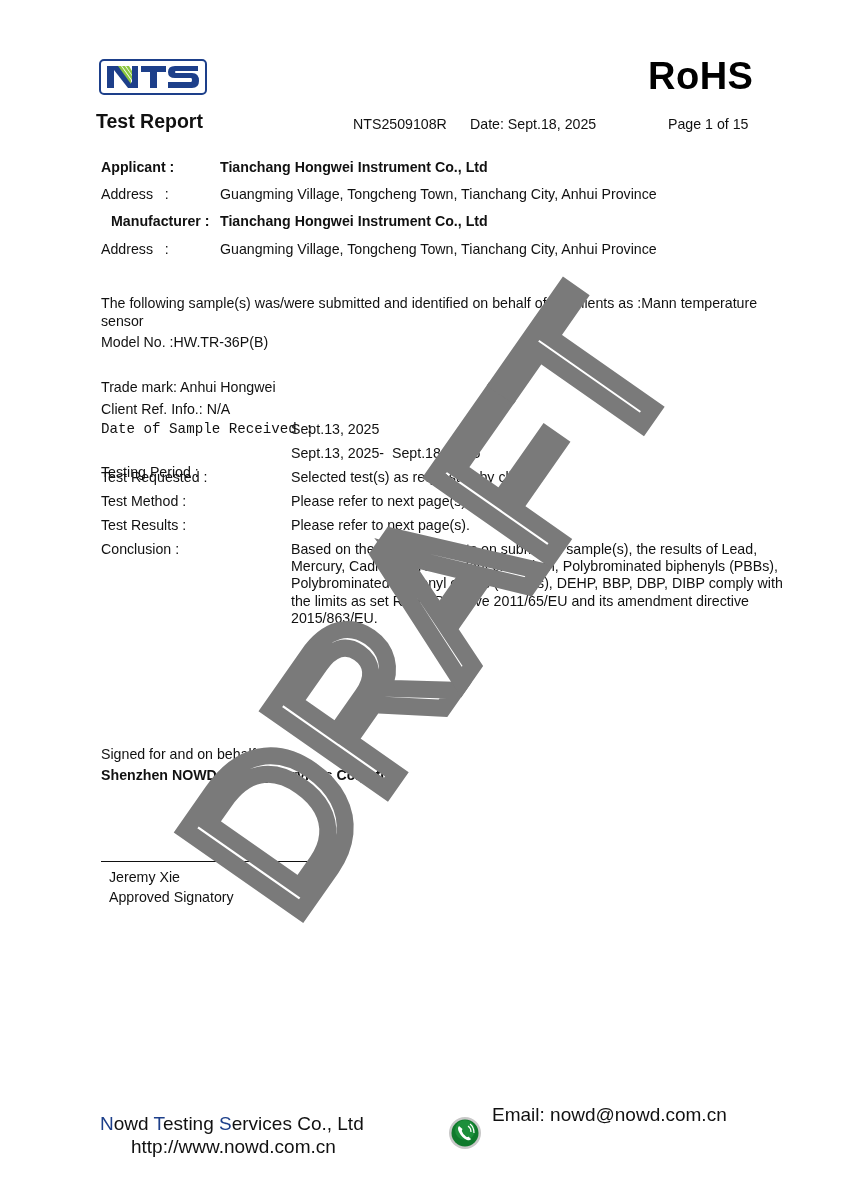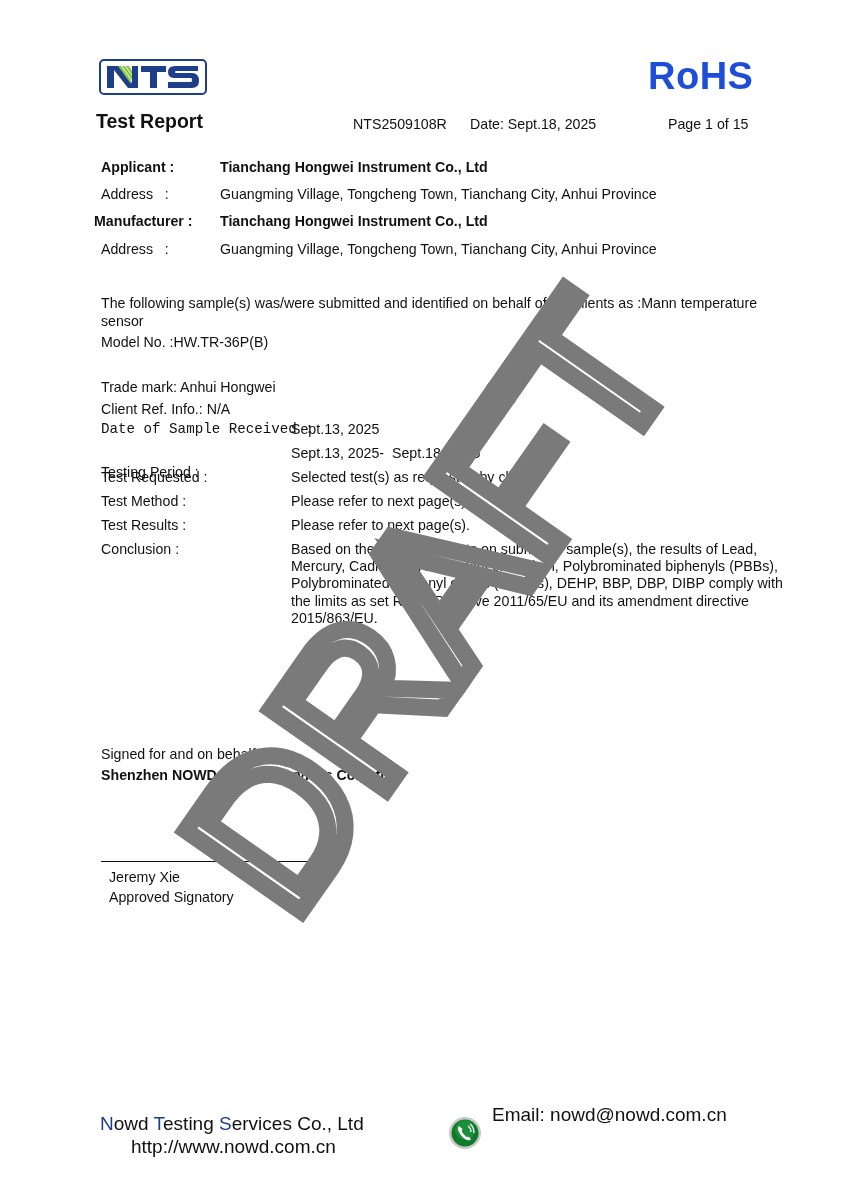--- a/index.html
+++ b/index.html
@@ -3,21 +3,21 @@
 <meta charset="utf-8">
 <style>
   html, body { margin: 0; padding: 0; background: #ffffff; }
   body { width: 850px; height: 1202px; position: relative; overflow: hidden;
          font-family: "Liberation Sans", sans-serif; color: #111; }
   .abs { position: absolute; }
   .logo { left: 99px; top: 59px; width: 108px; height: 36px; border: 2px solid #1d3f8a;
           border-radius: 5px; box-sizing: border-box; background: #fff; }
   .logo svg { display: block; }
   .report-title { left: 96px; top: 110px; font-size: 19.5px; font-weight: bold; }
-  .rohs { left: 648px; top: 55px; font-size: 38px; font-weight: bold; color: #1d4ed8; letter-spacing: 0.5px; }
+  .rohs { left: 648px; top: 55px; font-size: 38px; font-weight: bold; color: #000000; letter-spacing: 0.5px; }
   .hdr { top: 116px; font-size: 14.2px; }
   .row { font-size: 14.2px; }
   .bold { font-weight: bold; }
   .conclusion { left: 291px; top: 541px; width: 515px; font-size: 14.2px; line-height: 17.2px; }
   .sigline { left: 101px; top: 861px; width: 206px; height: 0; border-top: 1.5px solid #111; }
   .footer-left { left: 100px; top: 1103px; font-size: 19px; margin-top: 10px; }
   .footer-left .url { display: block; margin-left: 31px; margin-top: 1px; }
   .blue { color: #1d3f8a; }
   .footer-right { left: 492px; top: 1103px; font-size: 19px; line-height: 23px; }
   .phone-icon { left: 448px; top: 1116px; width: 34px; height: 34px; }
@@ -46,21 +46,21 @@
 <div class="abs rohs">RoHS</div>
 
 <div class="abs hdr" style="left:333px;margin-left:20px;">NTS2509108R</div>
 <div class="abs hdr" style="left:470px;">Date: Sept.18, 2025</div>
 <div class="abs hdr" style="left:668px;">Page 1 of 15</div>
 
 <div class="abs row bold" style="left:101px; top:159px;">Applicant :</div>
 <div class="abs row bold" style="left:220px; top:159px;">Tianchang Hongwei Instrument Co., Ltd</div>
 <div class="abs row" style="left:101px; top:186px; white-space:pre;">Address   :</div>
 <div class="abs row" style="left:220px; top:186px;">Guangming Village, Tongcheng Town, Tianchang City, Anhui Province</div>
-<div class="abs row bold" style="left:94px; top:213px;">Manufacturer :</div>
+<div class="abs row bold" style="left:111px; top:213px;">Manufacturer :</div>
 <div class="abs row bold" style="left:220px; top:213px;">Tianchang Hongwei Instrument Co., Ltd</div>
 <div class="abs row" style="left:101px; top:241px; white-space:pre;">Address   :</div>
 <div class="abs row" style="left:220px; top:241px;">Guangming Village, Tongcheng Town, Tianchang City, Anhui Province</div>
 
 <div class="abs row" style="left:101px; top:295px;">The following sample(s) was/were submitted and identified on behalf of the clients as :Mann temperature</div>
 <div class="abs row" style="left:101px; top:313px;">sensor</div>
 <div class="abs row" style="left:101px; top:334px;">Model No. :HW.TR-36P(B)</div>
 <div class="abs row" style="left:101px; top:357px;margin-top:44px;">Client Ref. Info.: N/A</div>
 <div class="abs row" style="left:101px; top:379px;">Trade mark: Anhui Hongwei</div>
 

